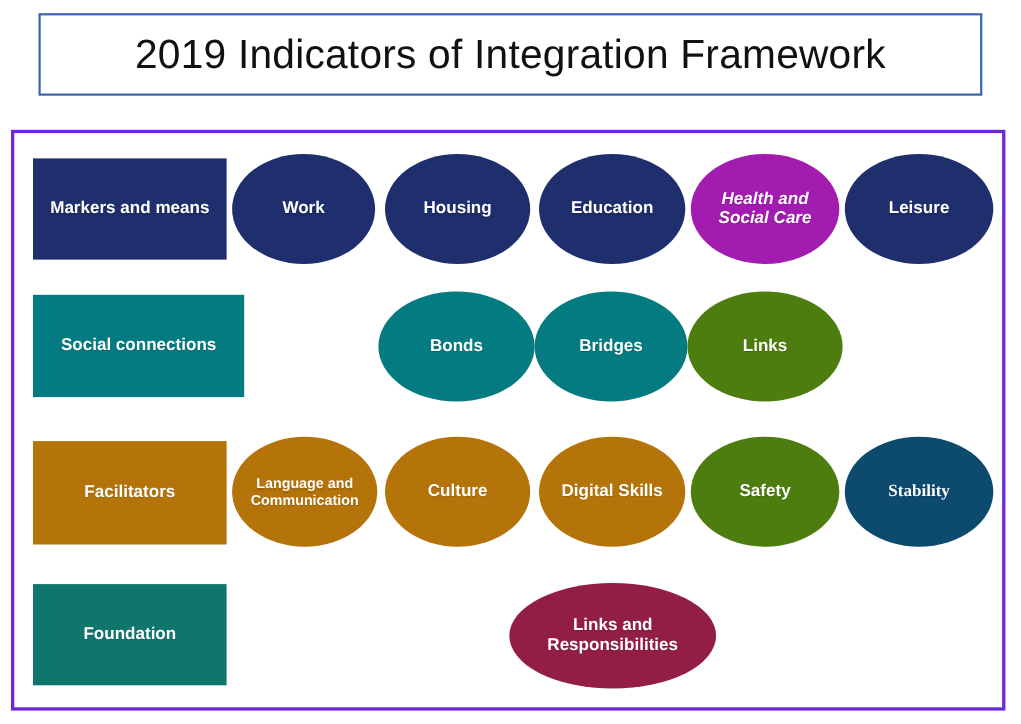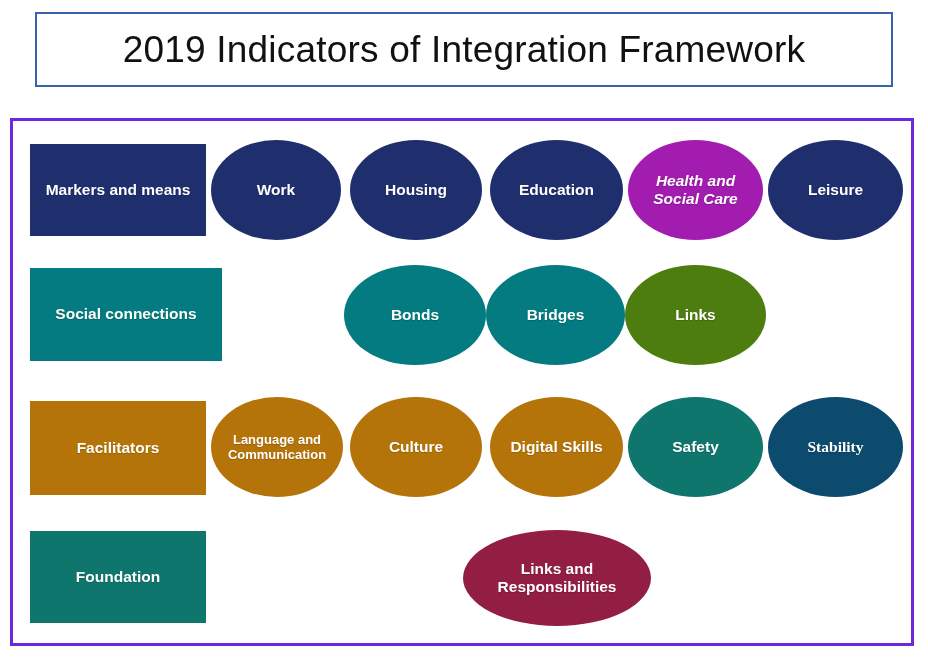--- a/index.html
+++ b/index.html
@@ -133,21 +133,21 @@
   </div>
 
   <div class="shape ellipse" style="left:337px; top:276px; width:132px; height:100px; background:#B4740A;">
     <span class="lbl fs-15">Culture</span>
   </div>
 
   <div class="shape ellipse" style="left:477px; top:276px; width:133px; height:100px; background:#B4740A;">
     <span class="lbl fs-15">Digital Skills</span>
   </div>
 
-  <div class="shape ellipse" style="left:615px; top:276px; width:135px; height:100px; background:#0f766e;">
+  <div class="shape ellipse" style="left:615px; top:276px; width:135px; height:100px; background:#4d7c0f;">
     <span class="lbl fs-15">Safety</span>
   </div>
 
   <div class="shape ellipse" style="left:755px; top:276px; width:135px; height:100px; background:#0c4a6e;font-family:Liberation Serif, serif;">
     <span class="lbl fs-15">Stability</span>
   </div>
 
   <div class="shape rect" style="left:17px; top:410px; width:176px; height:92px; background:#0f766e;">
     <span class="lbl fs-15">Foundation</span>
   </div>

